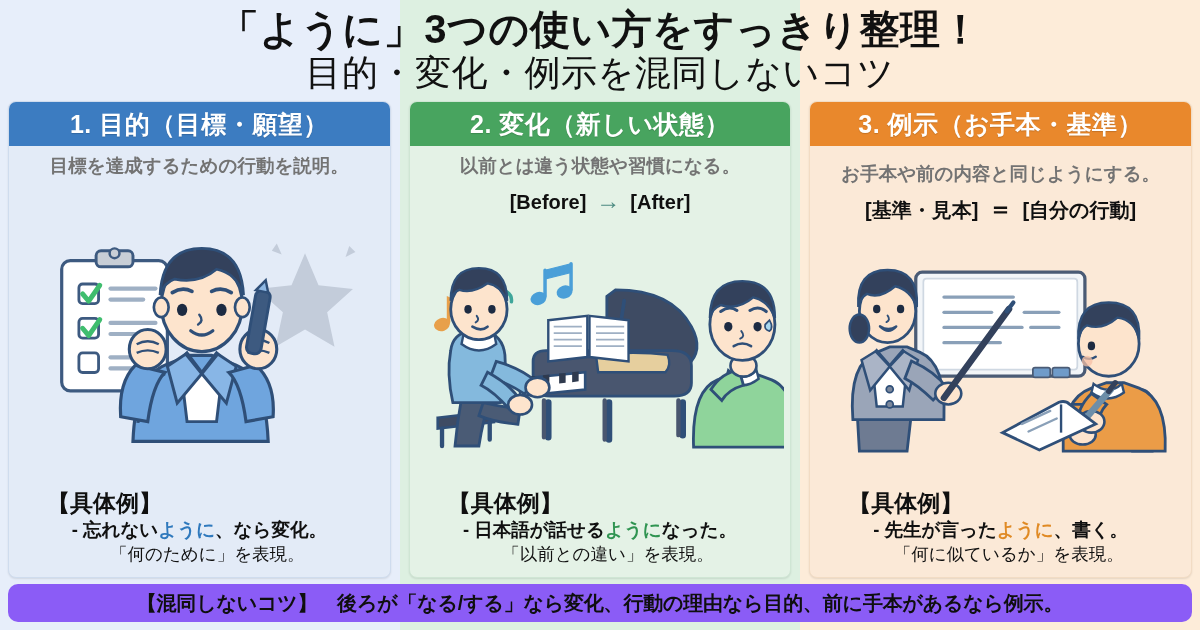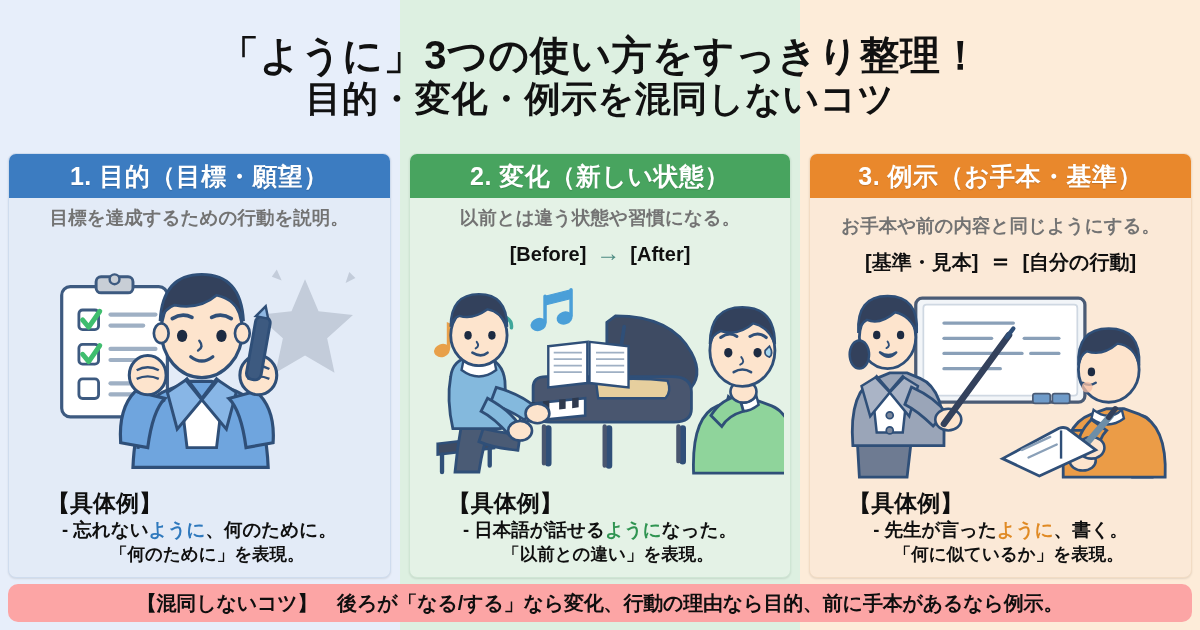--- a/index.html
+++ b/index.html
@@ -31,39 +31,39 @@
     position: relative;
     z-index: 2;
     width: 1200px;
     height: 630px;
     display: flex;
     flex-direction: column;
   }
 
   
   .title-block {
-    height: 153px;
+    height: 101px;
     display: flex;
     flex-direction: column;
     align-items: center;
     justify-content: center;
     gap: 2px;
     text-align: center;
   }
   .title-line-1 {
     font-size: 40px;
     font-weight: 700;
     color: #111111;
     letter-spacing: 0.5px;
     line-height: 1.08;
     white-space: nowrap;
   }
   .title-line-2 {
     font-size: 36px;
-    font-weight: 700;
+    font-weight: 400;
     color: #111111;
     letter-spacing: 0.5px;
     line-height: 1.12;
     white-space: nowrap;
   }
 
   
   .cards {
     flex: 1 1 auto;
     display: flex;
@@ -158,38 +158,38 @@
   .ex-sentence {
     font-size: 18.5px;
     font-weight: 700;
     color: #101010;
     text-align: center;
     line-height: 1.35;
     white-space: nowrap;
   }
   .ex-note {
     font-size: 17.5px;
-    font-weight: 700;
+    font-weight: 400;
     color: #101010;
     text-align: center;
     line-height: 1.35;
     white-space: nowrap;
     padding-left: 16px;
   }
   .hl-blue   { color: #2f79bd; }
   .hl-green  { color: #2f9451; }
   .hl-orange { color: #e08a24; }
 
   
   .footer-wrap {
     padding: 6px 8px 8px;
     box-sizing: border-box;
   }
   .footer {
-    background: #fca5a5;
+    background: #8b5cf6;
     border-radius: 10px;
     height: 38px;
     display: flex;
     align-items: center;
     justify-content: center;
     font-size: 20px;
     font-weight: 700;
     color: #0f0f0f;
     white-space: nowrap;
     letter-spacing: -0.2px;
@@ -273,21 +273,21 @@
             <path d="M189 95 q9 -5 18 0" stroke="#2f4f78" stroke-width="2" fill="none"></path>
             <path d="M189 103 q9 -4 18 0" stroke="#2f4f78" stroke-width="2" fill="none"></path>
 
             <rect x="192" y="52" width="12" height="52" rx="5" transform="rotate(10 198 78)" fill="#3d5a80" stroke="#2f4f78" stroke-width="2.4"></rect>
             <path d="M196 52 l10 2 -2 -10z" fill="#8fb8e3" stroke="#2f4f78" stroke-width="2"></path>
           </svg>
         </div>
 
         <div class="example">
           <div class="ex-label">【具体例】</div>
-          <div class="ex-sentence"><span>- 忘れない</span><span class="hl-blue">ように</span><span>、何のために。</span></div>
+          <div class="ex-sentence"><span>- 忘れない</span><span class="hl-blue">ように</span><span>、なら変化。</span></div>
           <div class="ex-note">「何のために」を表現。</div>
         </div>
       </div>
     </div>
 
     <div class="card card-2">
       <div class="card-head head-2">2. 変化（新しい状態）</div>
       <div class="card-body">
         <div class="desc">以前とは違う状態や習慣になる。</div>
         <div class="formula">

